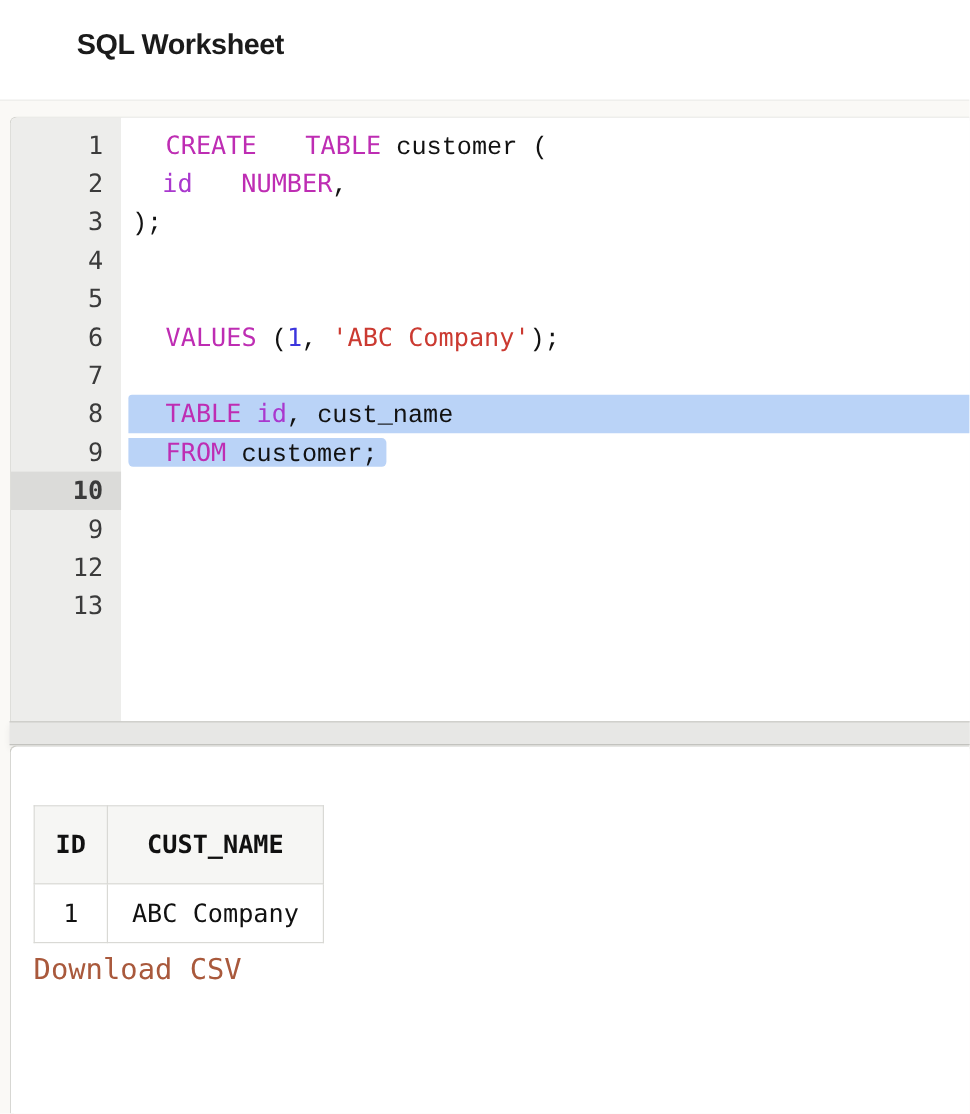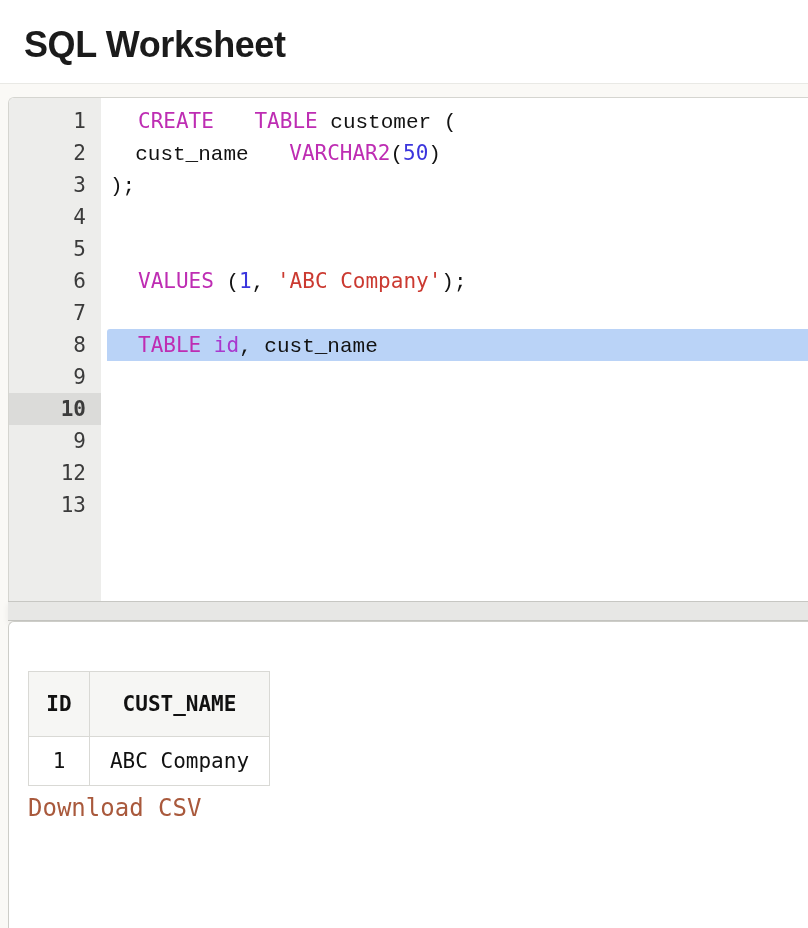--- a/index.html
+++ b/index.html
@@ -2,21 +2,21 @@
 <html style="--keyword: #BE2DB3; --identifier: #A938CE; --number: #3B35DD; --string: #CB3A31; --selection: #BAD3F7; --gutter_active: #DBDBD9; --link: #A9593C;"><head>
 <meta charset="utf-8">
 <style>
   * { margin:0; padding:0; box-sizing:border-box; }
   html,body { width:808px; height:928px; background:#fff; overflow:hidden;
               font-family:"Liberation Sans", sans-serif; }
 
   
   .page-header { height:84px; padding:24px 0 0 24px; background:#fff;
                  border-bottom:1px solid #E9E9E5; }
-  .page-title  { font-size:36px; font-weight:700; color:#1b1b1b; letter-spacing:-0.4px; }
+  .page-title  { font-size:24px; font-weight:700; color:#1b1b1b; letter-spacing:-0.4px;margin-left:40px; }
 
   
   .workspace { position:absolute; top:84px; left:0; right:0; bottom:0; background:#FAF9F6; }
 
   
   .editor { margin:13px 0 0 8px; width:calc(100% - 8px); height:504px;
             display:flex; background:#fff;
             border:1px solid #D5D5D0; border-right:none; border-bottom:none;
             border-top-left-radius:6px; overflow:hidden; }
   .gutter { flex:none; width:92px; background:#EDEDEB; padding-top:7px; }
@@ -78,27 +78,28 @@
         <div class="gutter-line">7</div>
         <div class="gutter-line">8</div>
         <div class="gutter-line">9</div>
         <div class="gutter-line active">10</div>
         <div class="gutter-line">9</div>
         <div class="gutter-line">12</div>
         <div class="gutter-line">13</div>
       </div>
     <div class="code-area">
         <div class="code-line"><span class="tok-kw">CREATE</span><span class="tok-pl"> </span><span class="tok-kw">TABLE</span><span class="tok-pl"> customer (</span></div>
-        <div class="code-line"><span class="tok-pl">  cust_name </span><span class="tok-kw">VARCHAR2</span><span class="tok-pl">(</span><span class="tok-num">50</span><span class="tok-pl">)</span></div>
+        <div class="code-line"><span class="tok-pl">  </span><span class="tok-id">id</span><span class="tok-pl"> </span><span class="tok-kw">NUMBER</span><span class="tok-pl">,</span></div>
         <div class="code-line"><span class="tok-pl">);</span></div>
         <div class="code-line"></div>
         <div class="code-line"></div>
         <div class="code-line"><span class="tok-kw">VALUES</span><span class="tok-pl"> (</span><span class="tok-num">1</span><span class="tok-pl">, </span><span class="tok-str">'ABC Company'</span><span class="tok-pl">);</span></div>
         <div class="code-line"></div>
         <div class="code-line sel-full"><span class="tok-kw">TABLE</span><span class="tok-pl"> </span><span class="tok-id">id</span><span class="tok-pl">, cust_name</span></div>
+        <div class="code-line"><span class="sel-text"><span class="tok-kw">FROM</span><span class="tok-pl"> customer;</span></span></div>
         <div class="code-line"></div>
         <div class="code-line"></div>
       </div>
   </div>
 
   <div class="resize-bar"></div>
 
   <div class="results-panel">
     <table class="results-table">
       <thead>

